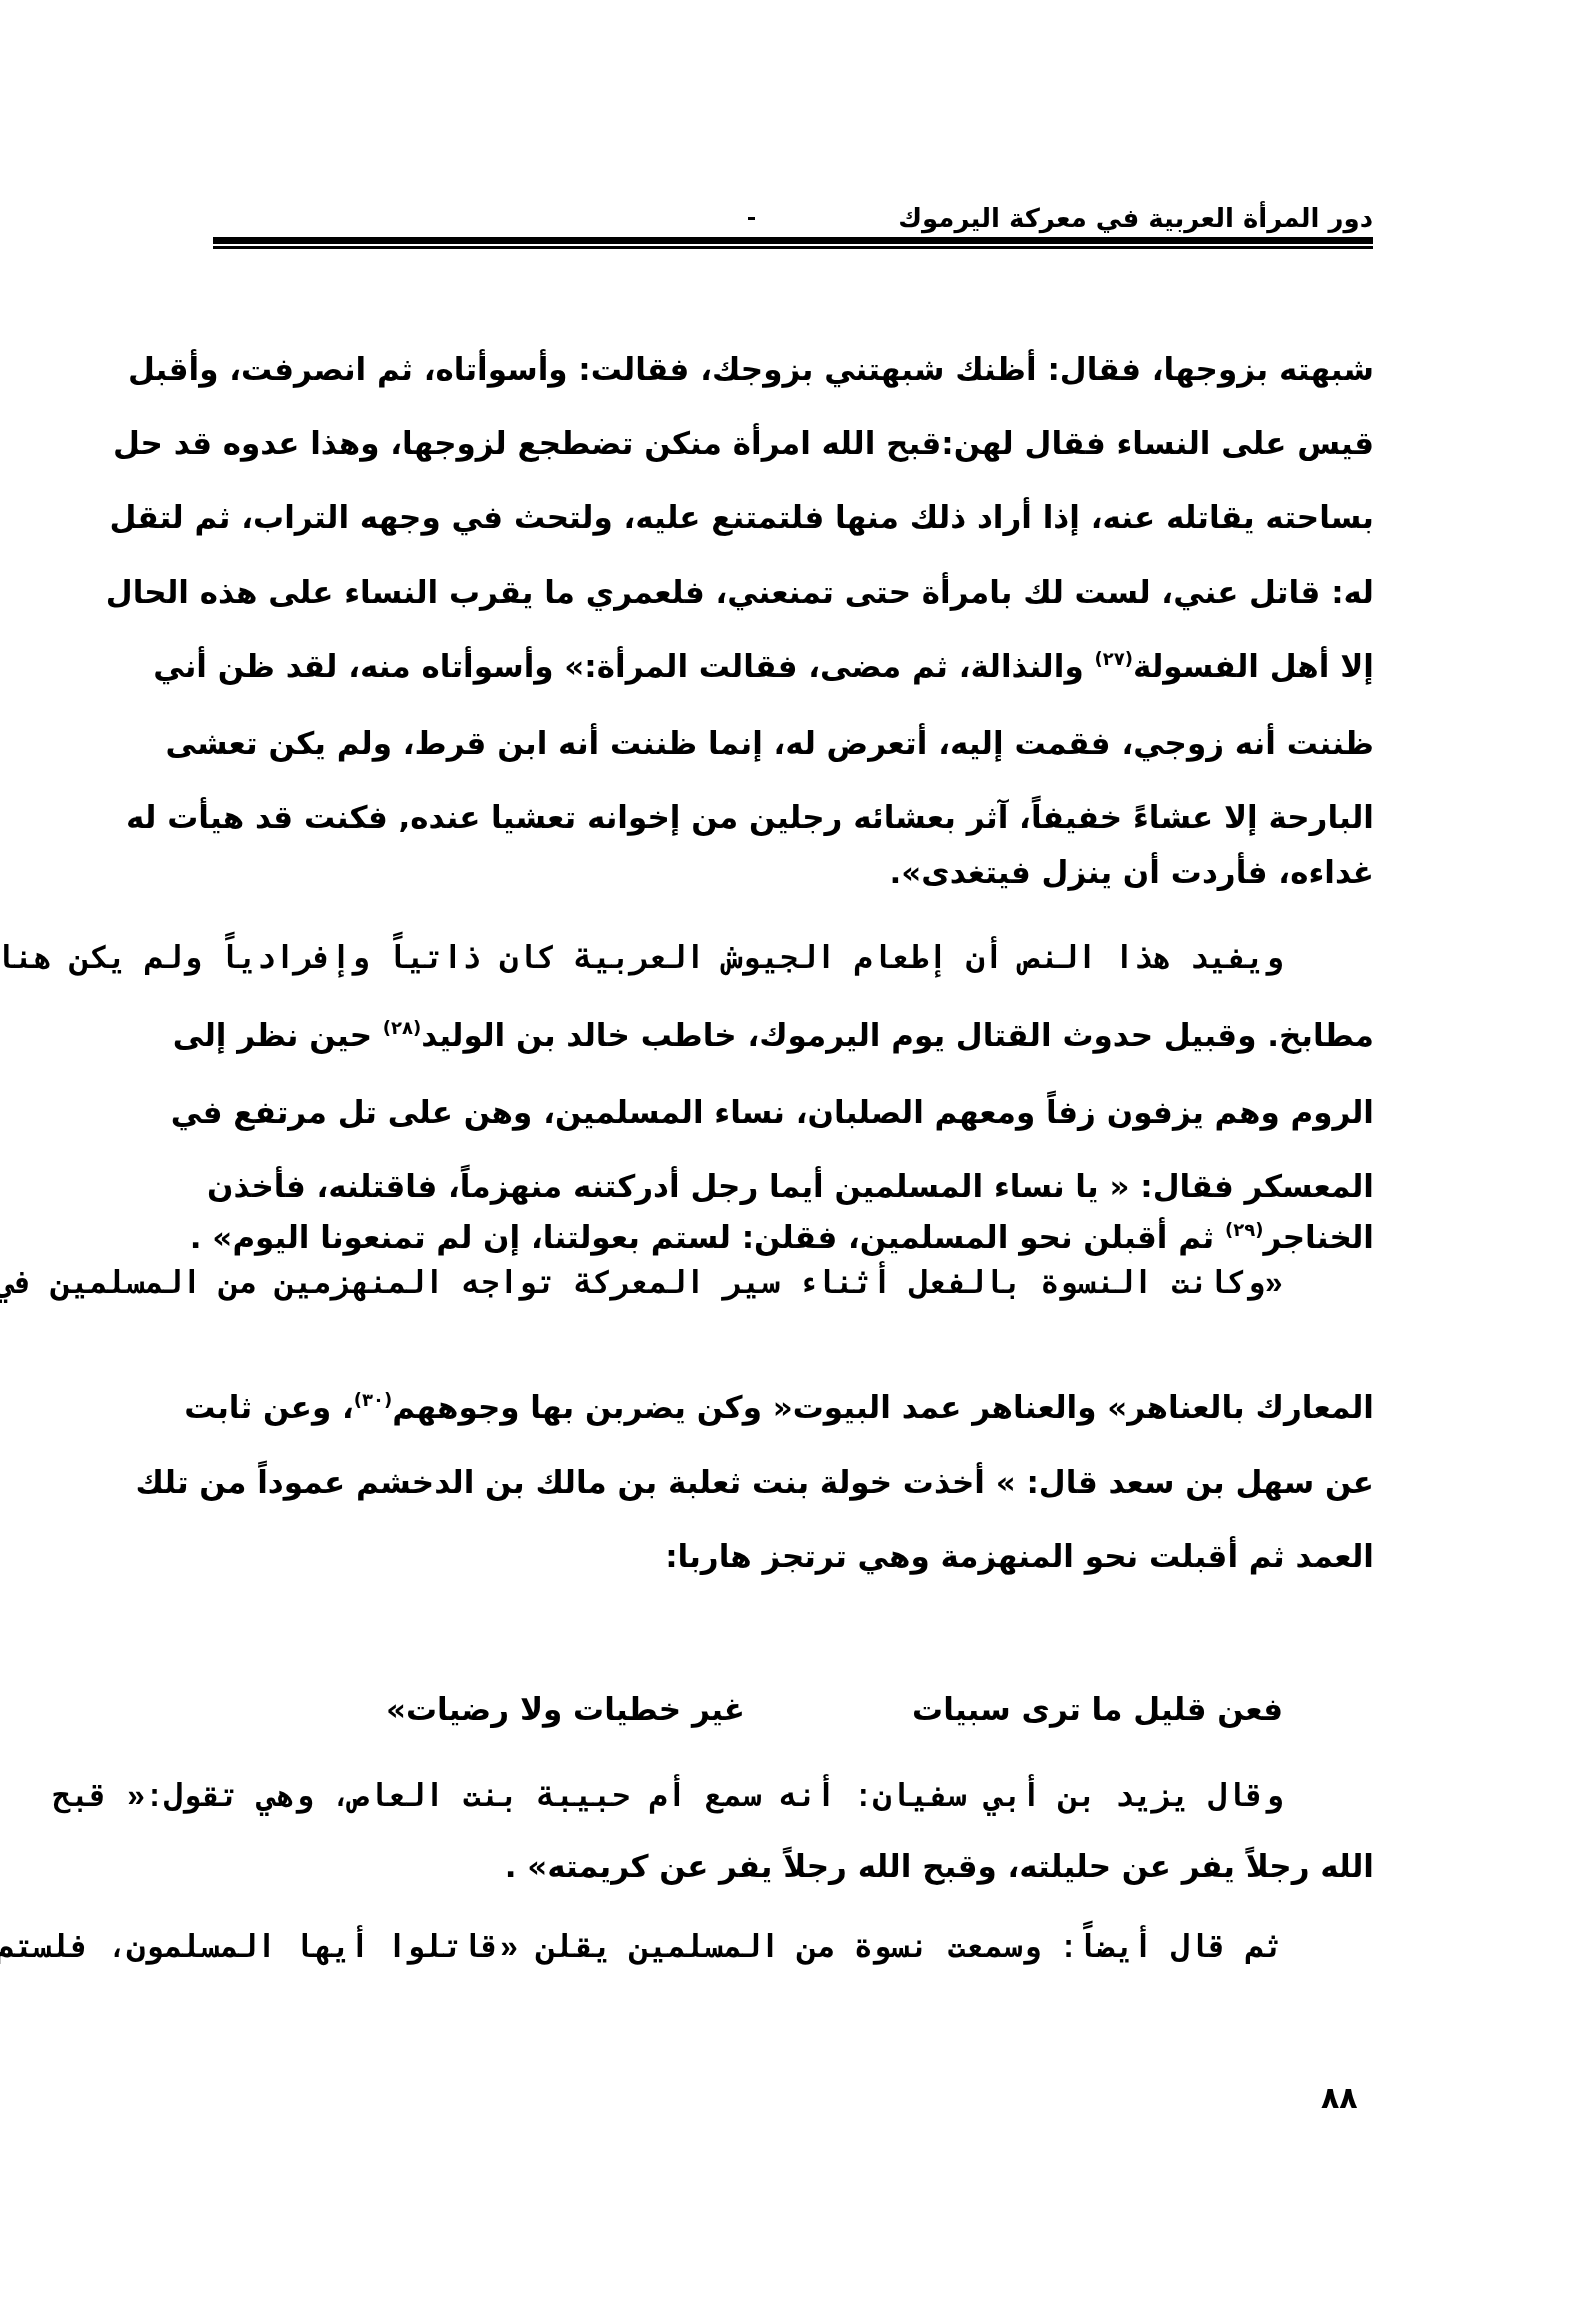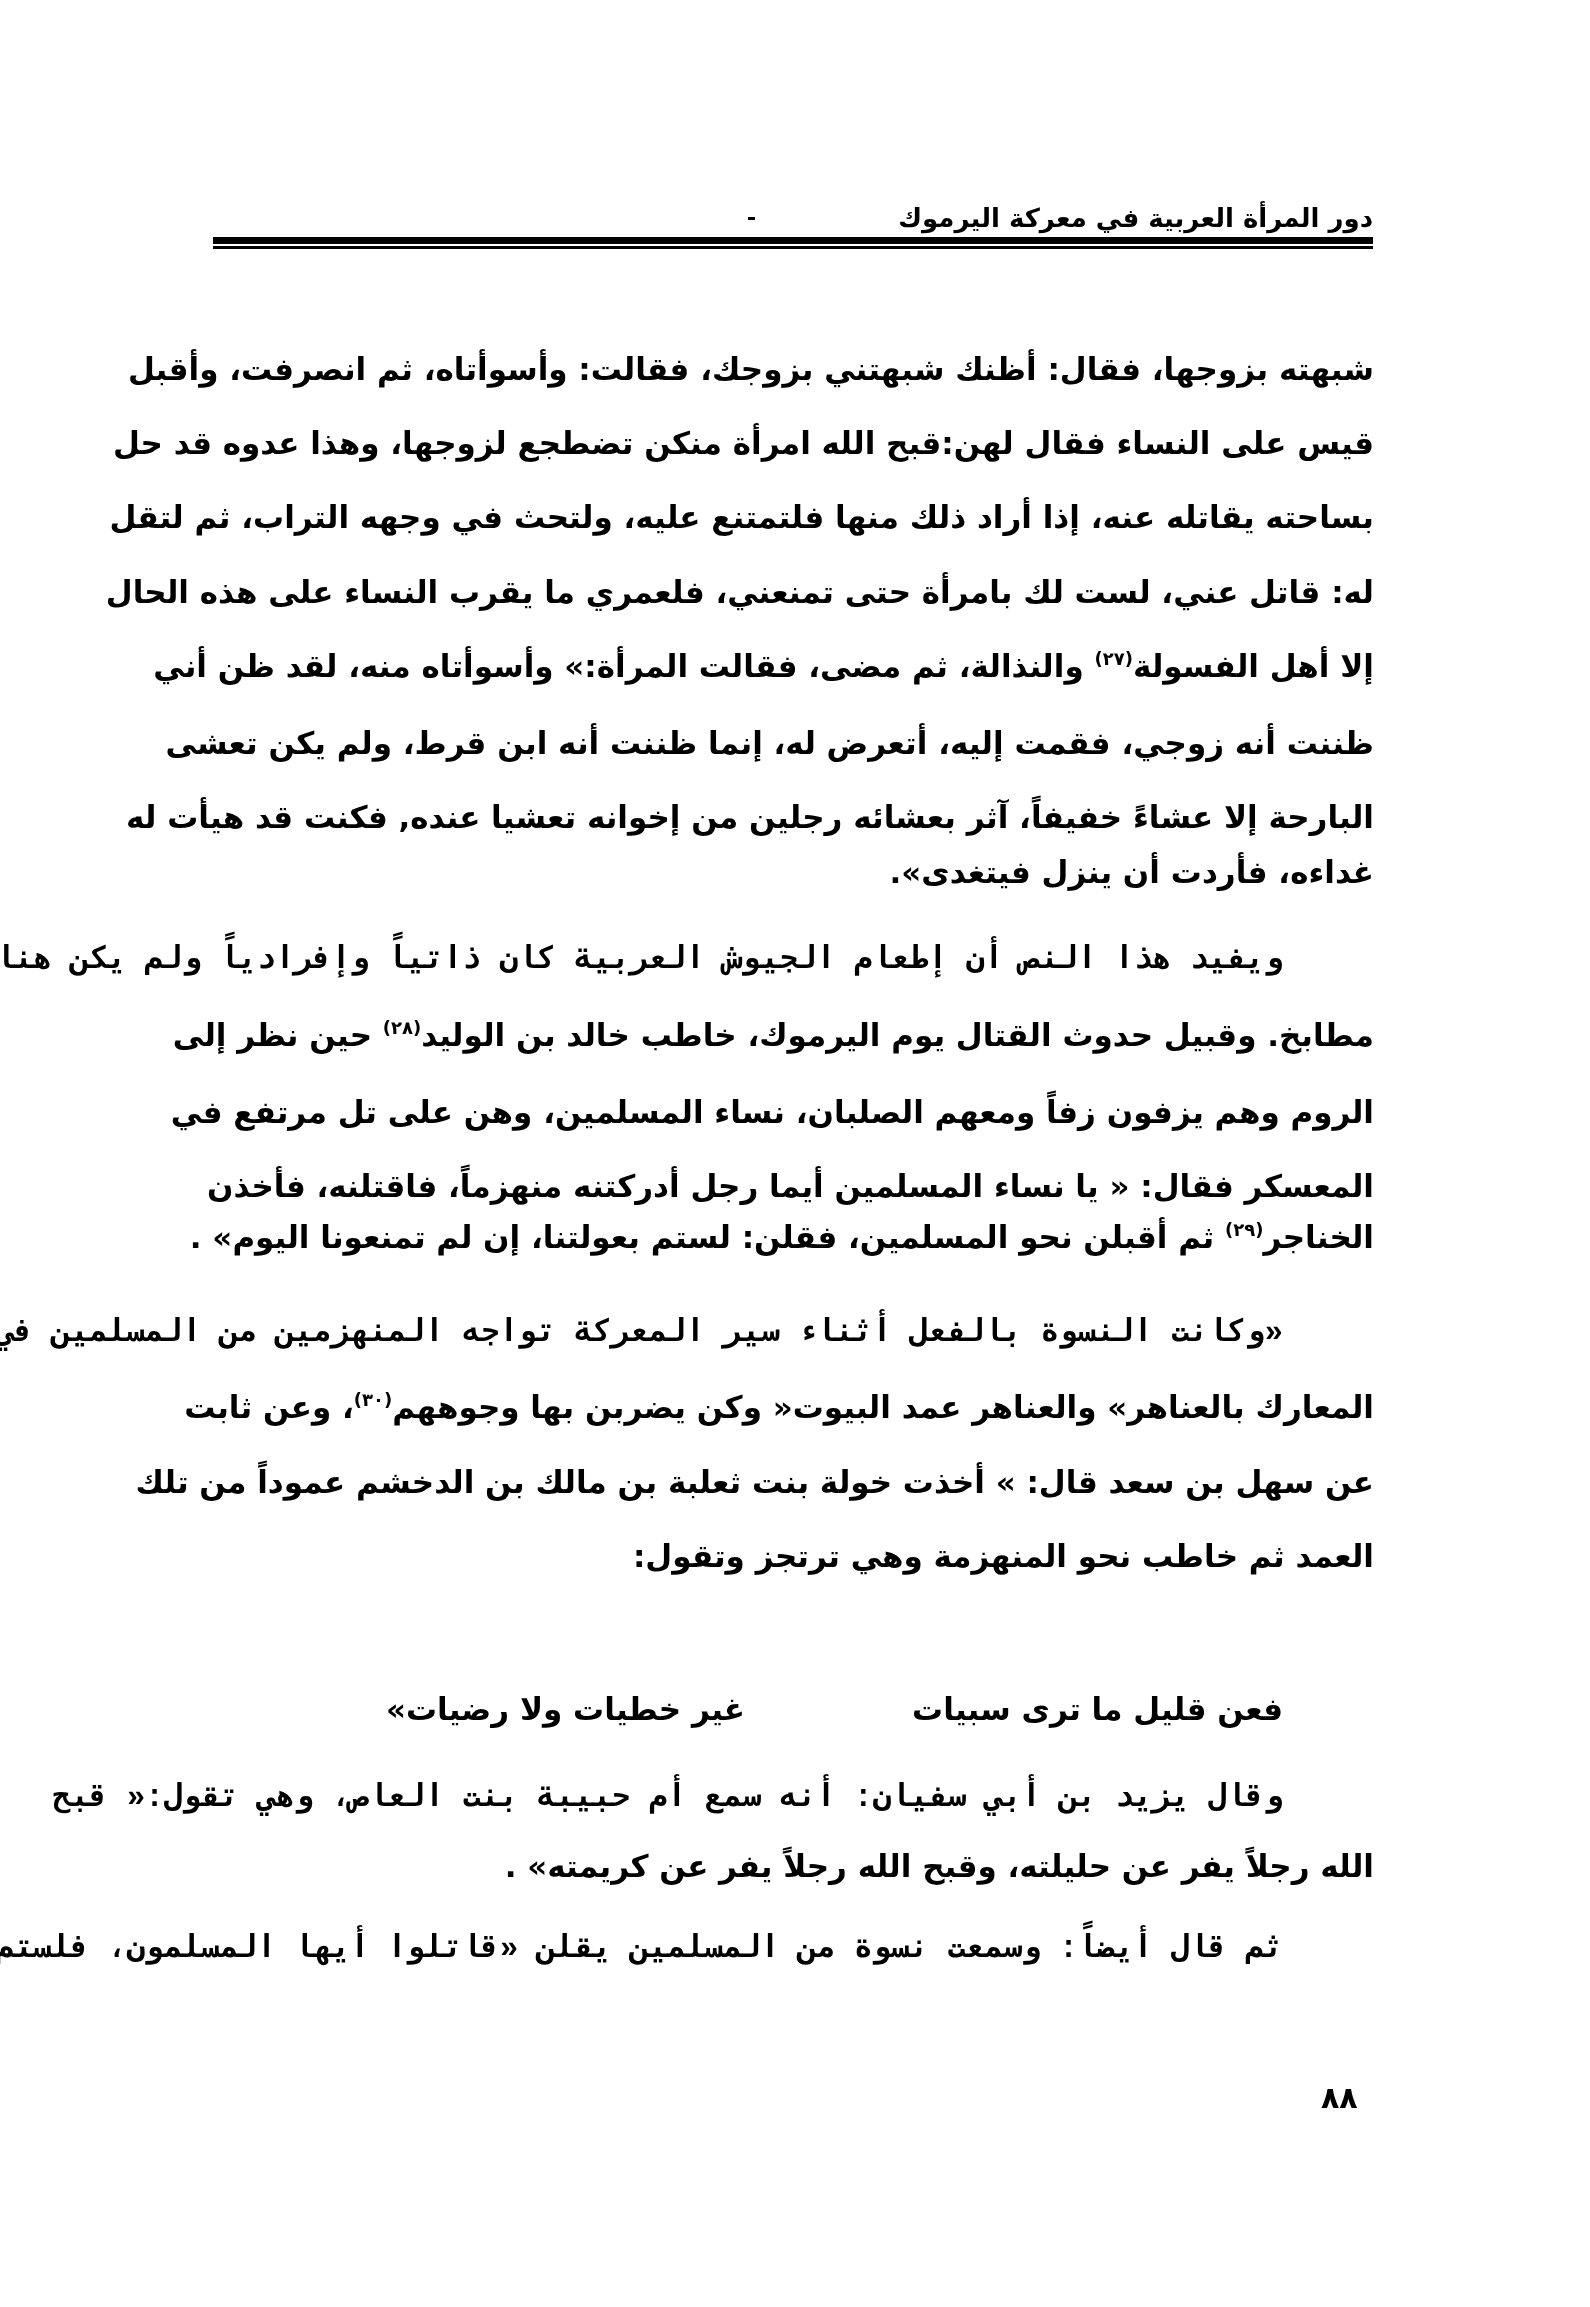--- a/index.html
+++ b/index.html
@@ -146,26 +146,26 @@
   <div class="line indent" style="top:608px">ويفيد هذا النص أن إطعام الجيوش العربية كان ذاتياً وإفرادياً ولم يكن هناك</div>
   <div class="line" style="top:683px">
     <span>مطابخ. وقبيل حدوث القتال يوم اليرموك، خاطب خالد بن الوليد</span><sup class="fn">(٢٨)</sup><span> حين نظر إلى</span>
   </div>
   <div class="line" style="top:760px">الروم وهم يزفون زفاً ومعهم الصلبان، نساء المسلمين، وهن على تل مرتفع في</div>
   <div class="line" style="top:834px">المعسكر فقال: « يا نساء المسلمين أيما رجل أدركتنه منهزماً، فاقتلنه، فأخذن</div>
   <div class="line last" style="top:885px">
     <span>الخناجر</span><sup class="fn">(٢٩)</sup><span> ثم أقبلن نحو المسلمين، فقلن: لستم بعولتنا، إن لم تمنعونا اليوم» .</span>
   </div>
 
-  <div class="line indent" style="top:981px">«وكانت النسوة بالفعل أثناء سير المعركة تواجه المنهزمين من المسلمين في</div>
+  <div class="line indent" style="top:933px">«وكانت النسوة بالفعل أثناء سير المعركة تواجه المنهزمين من المسلمين في</div>
   <div class="line" style="top:1055px">
     <span>المعارك بالعناهر» والعناهر عمد البيوت« وكن يضربن بها وجوههم</span><sup class="fn">(٣٠)</sup><span>، وعن ثابت</span>
   </div>
   <div class="line" style="top:1130px">عن سهل بن سعد قال: » أخذت خولة بنت ثعلبة بن مالك بن الدخشم عموداً من تلك</div>
-  <div class="line last" style="top:1204px">العمد ثم خاطب نحو المنهزمة وهي ترتجز وتقول:</div>
+  <div class="line last" style="top:1204px">العمد ثم أقبلت نحو المنهزمة وهي ترتجز هاربا:</div>
 
   <div class="verse-row" style="top:1283px">
   </div>
   <div class="verse-row" style="top:1357px">
     <span class="hemistich-right">فعن قليل ما ترى سبيات</span>
     <span class="hemistich-left">غير خطيات ولا رضيات»</span>
   </div>
 
   <div class="line indent" style="top:1446px">وقال يزيد بن أبي سفيان: أنه سمع أم حبيبة بنت العاص، وهي تقول:« قبح</div>
   <div class="line last" style="top:1514px">الله رجلاً يفر عن حليلته، وقبح الله رجلاً يفر عن كريمته» .</div>

